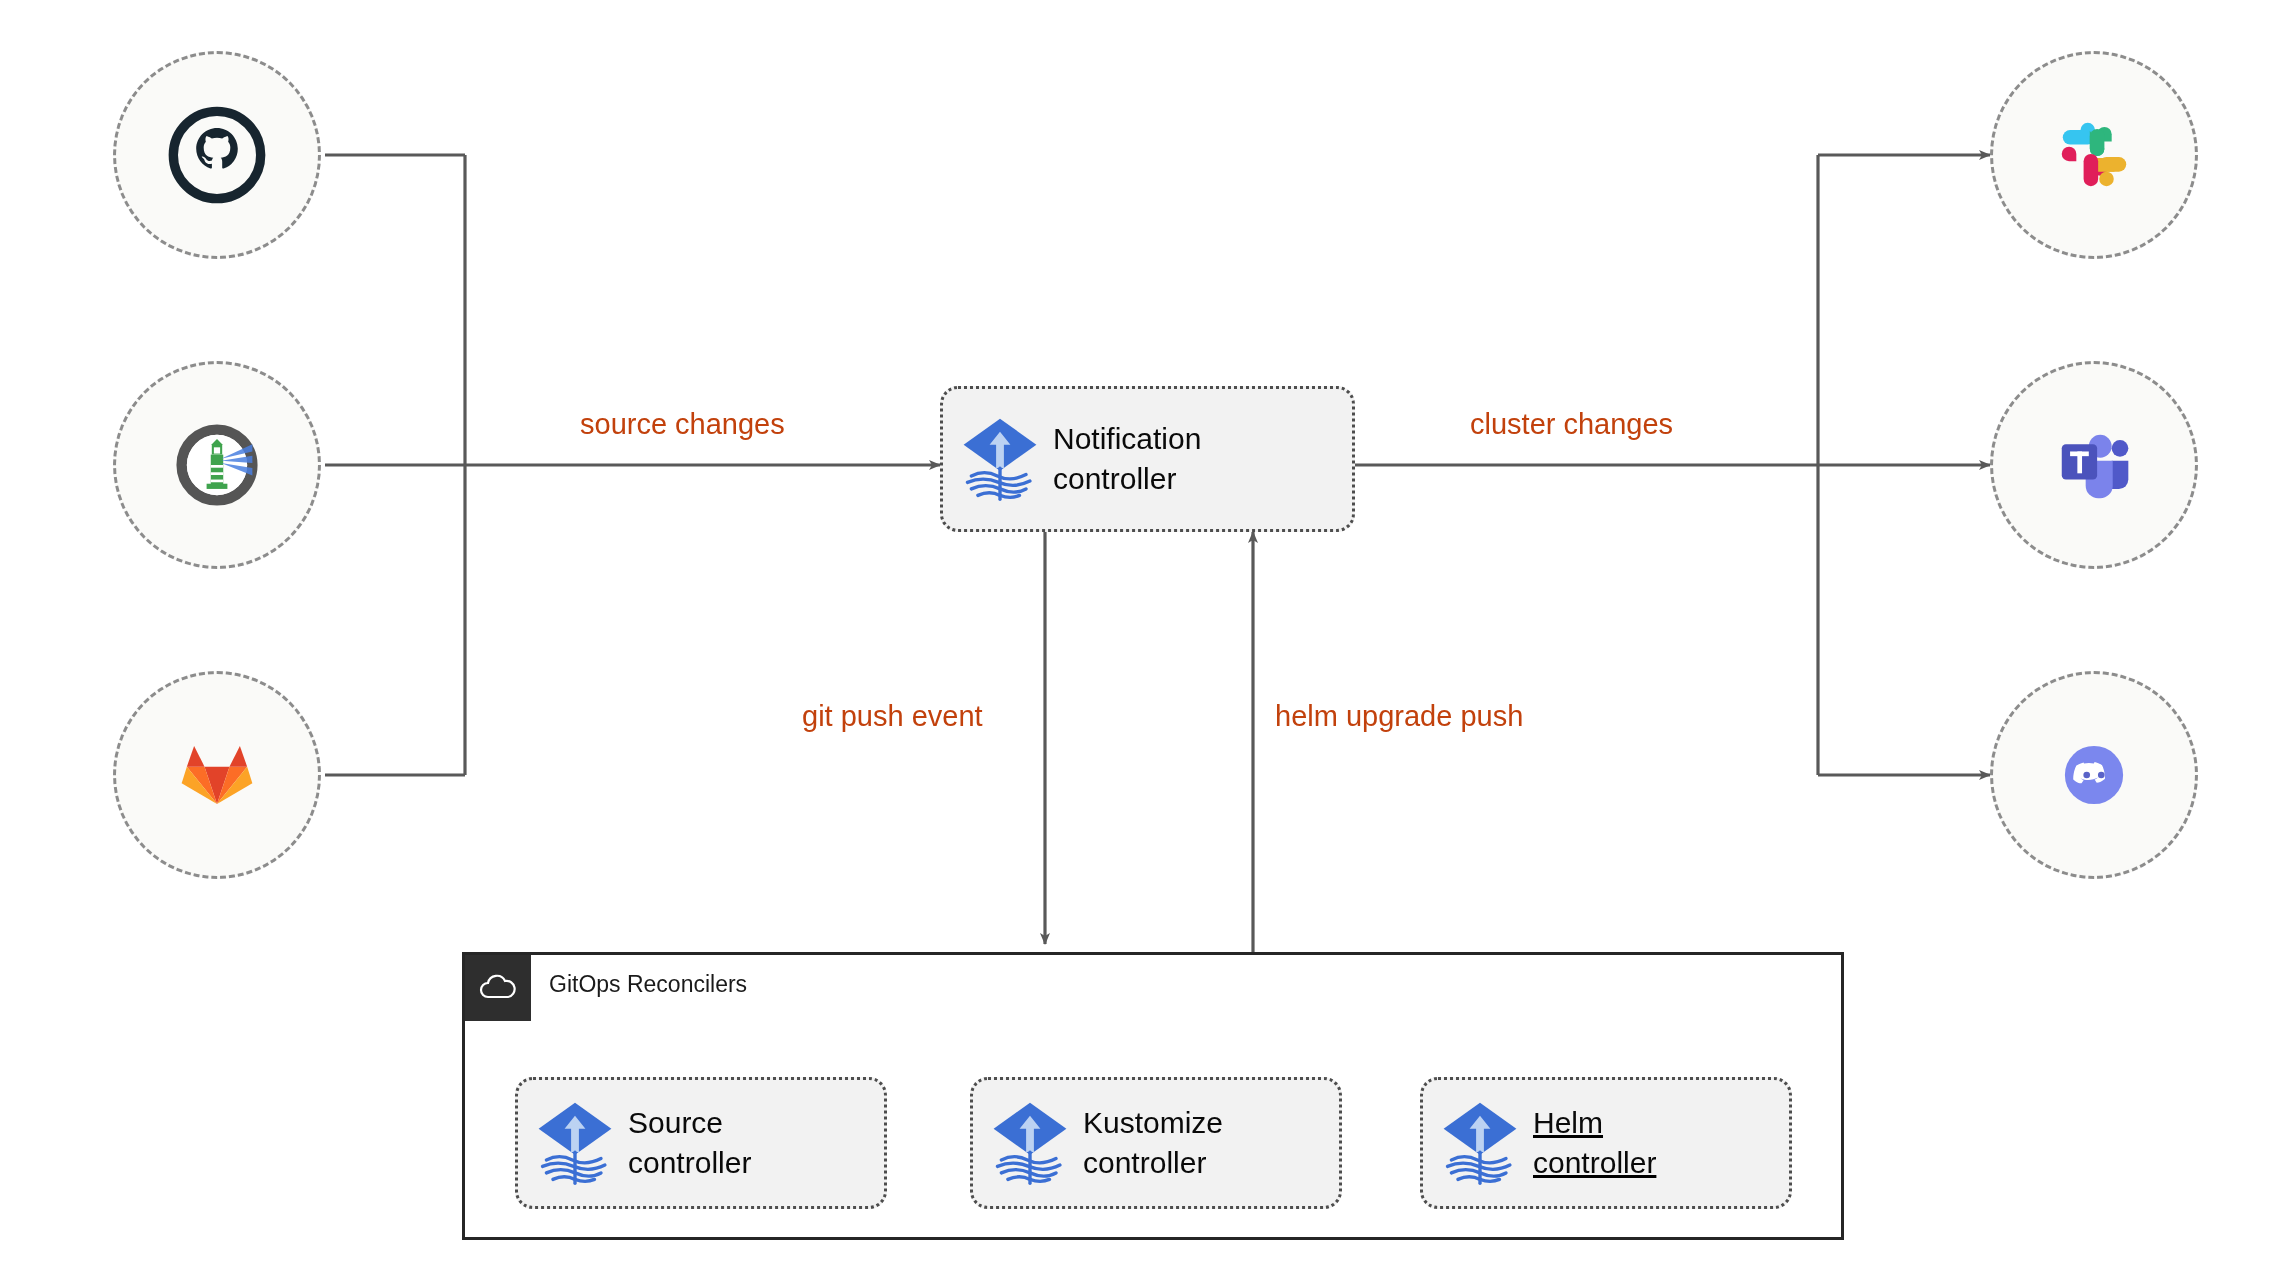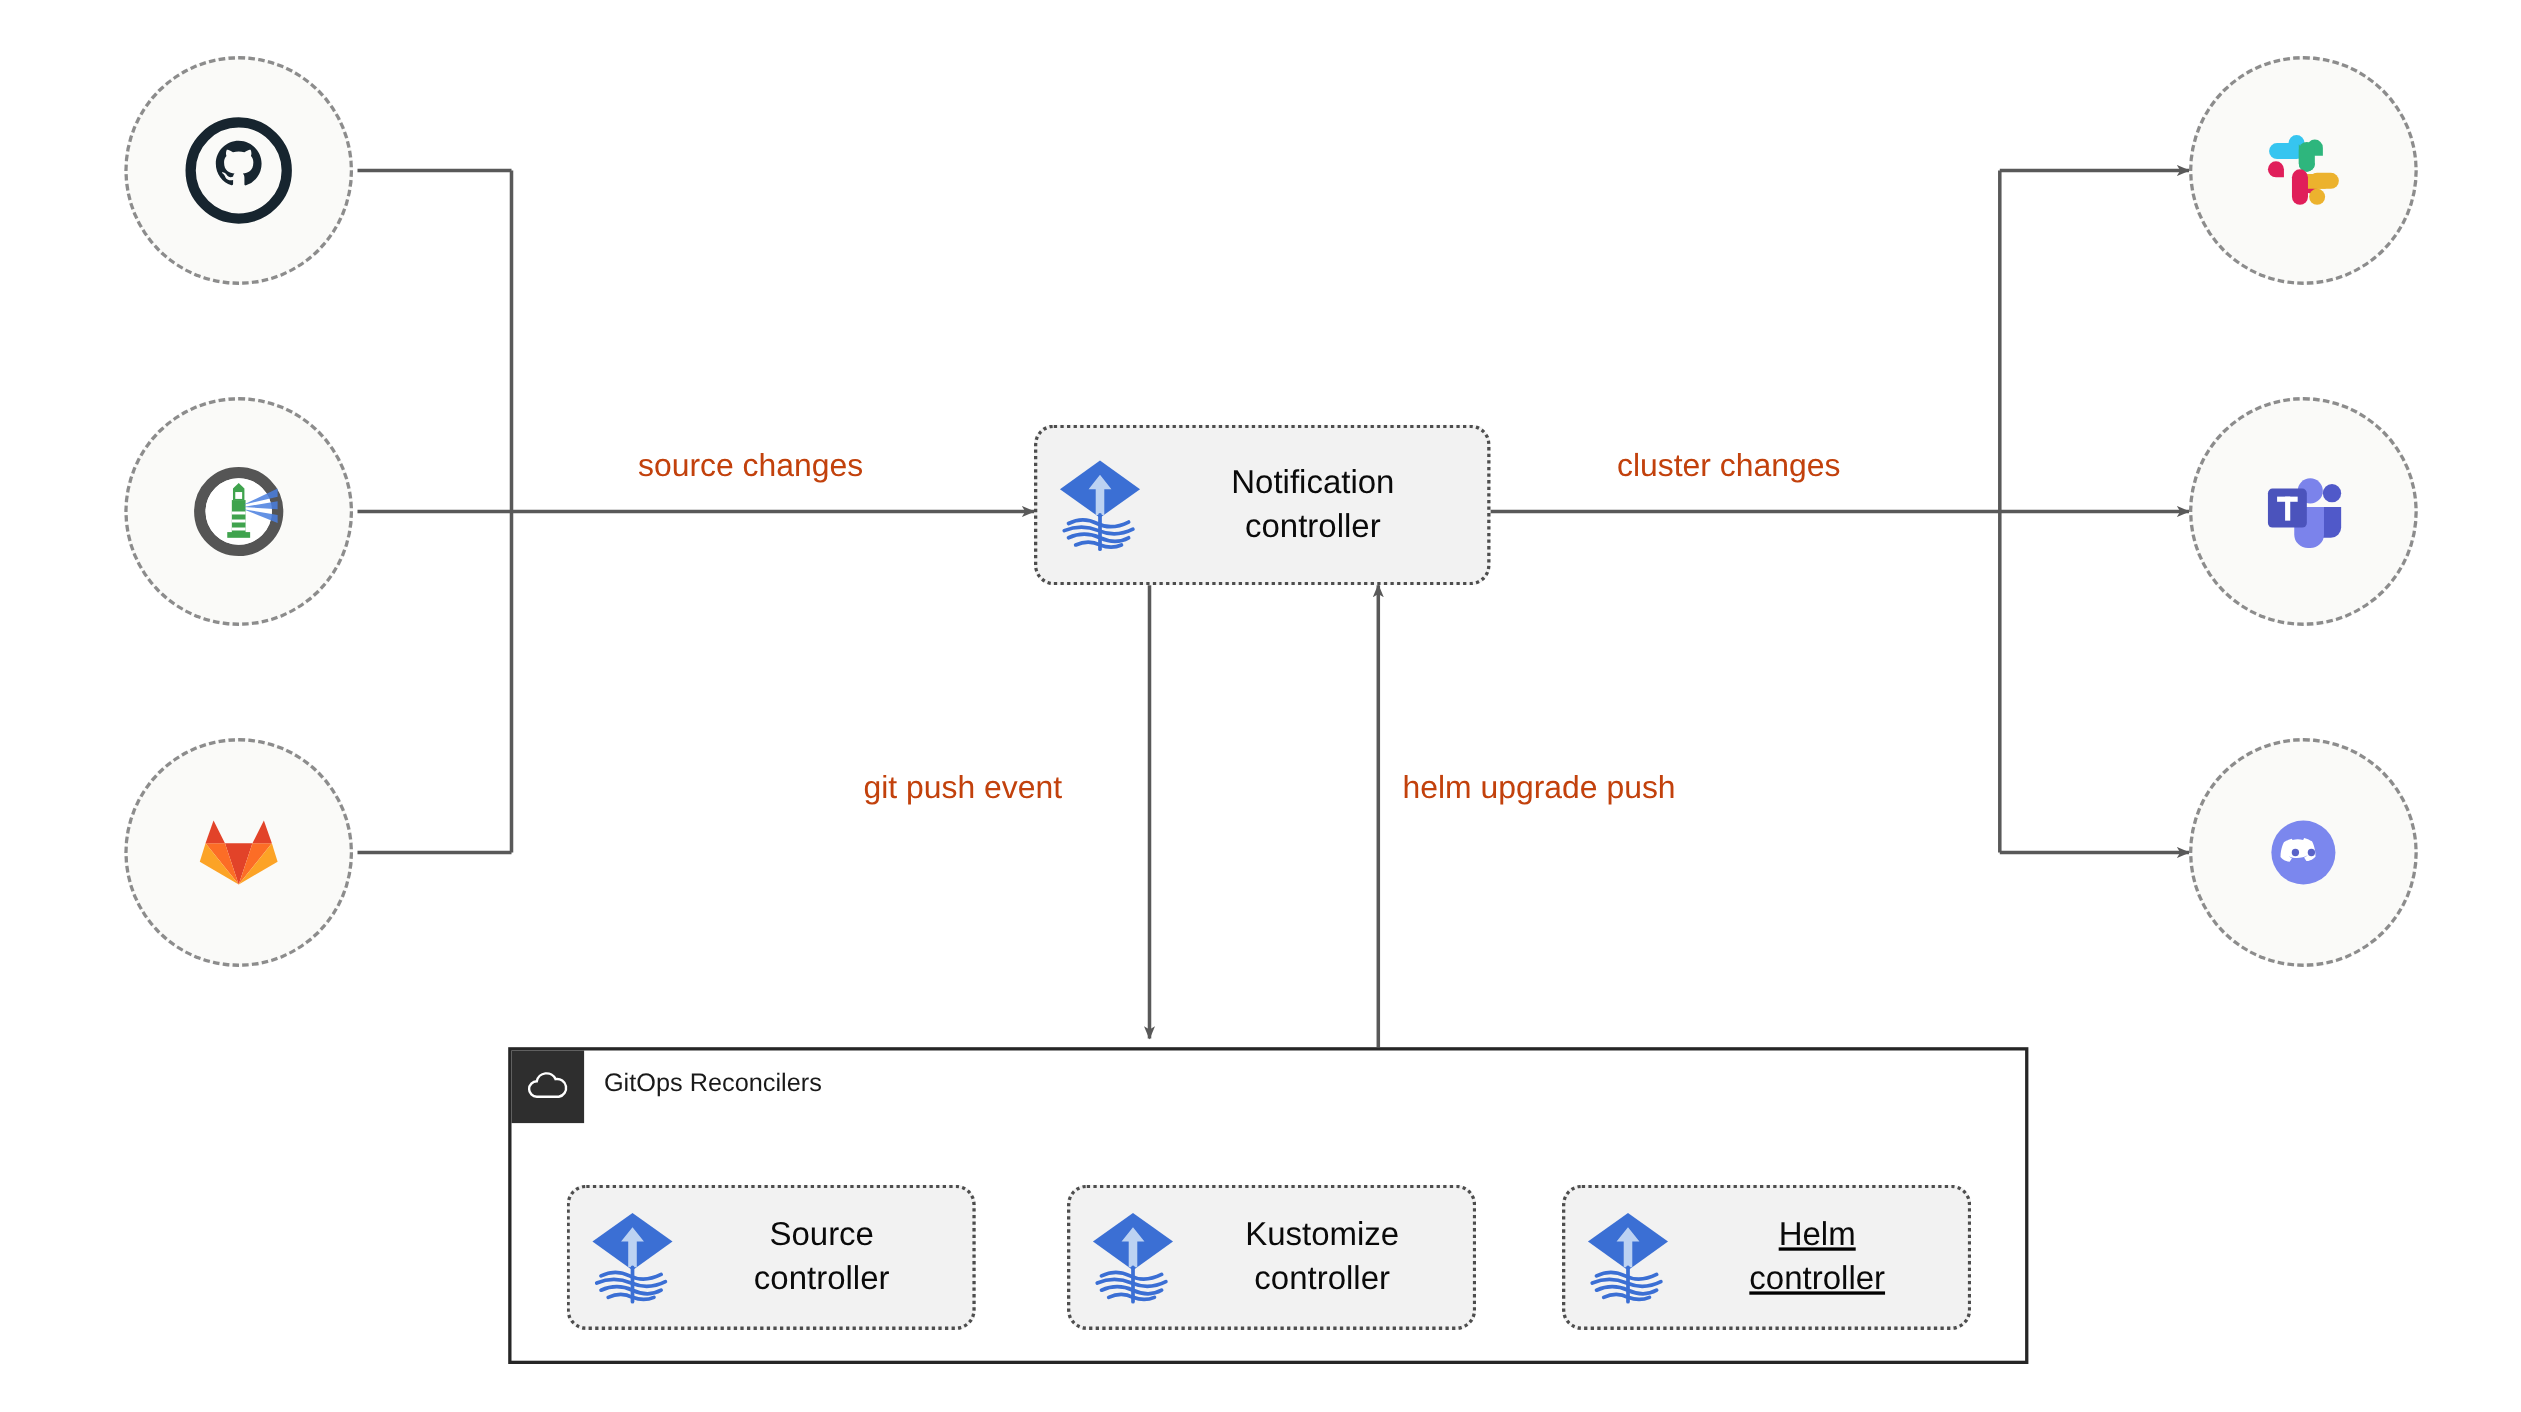--- a/index.html
+++ b/index.html
@@ -29,21 +29,20 @@
     position: absolute;
     background: #f2f2f2;
     border: 3px dotted #4d4d4d;
     border-radius: 18px;
     display: flex; align-items: center; gap: 14px;
     padding: 0 18px;
   }
   .ctrl-box .flux { width: 78px; height: 86px; flex: 0 0 auto; }
   .ctrl-box .ctrl-label {
     flex: 1 1 auto;
-    text-align: center;
     font-size: 30px;
     line-height: 1.32;
     color: #0a0a0a;
     white-space: pre-line;
   }
 
   
   #gitops-container {
     position: absolute;
     left: 462px; top: 952px;
@@ -201,21 +200,21 @@
         <path d="M13 61 Q22 57 30 61 Q38 64 45 61"></path>
         <path d="M30 40 L30 64"></path>
       </g>
     </svg>
     <div class="ctrl-label">Notification
 controller</div>
   </div>
 
   <div class="edge-label" style="left:580px; top:408px;">source changes</div>
   <div class="edge-label" style="left:1470px; top:408px;">cluster changes</div>
-  <div class="edge-label" style="left:785px; top:700px;">git push event</div>
+  <div class="edge-label" style="left:802px; top:700px;">git push event</div>
   <div class="edge-label" style="left:1275px; top:700px;">helm upgrade push</div>
 
   <div id="gitops-container">
     <div id="gitops-tab">
       <svg width="40" height="30" viewBox="0 0 40 30">
         <path d="M10 24 a7 7 0 0 1 0-14 a9 9 0 0 1 17-2 a7 7 0 0 1 3 16 z" fill="none" stroke="#ffffff" stroke-width="2.2"></path>
       </svg>
     </div>
     <div id="gitops-title">GitOps Reconcilers</div>
 

